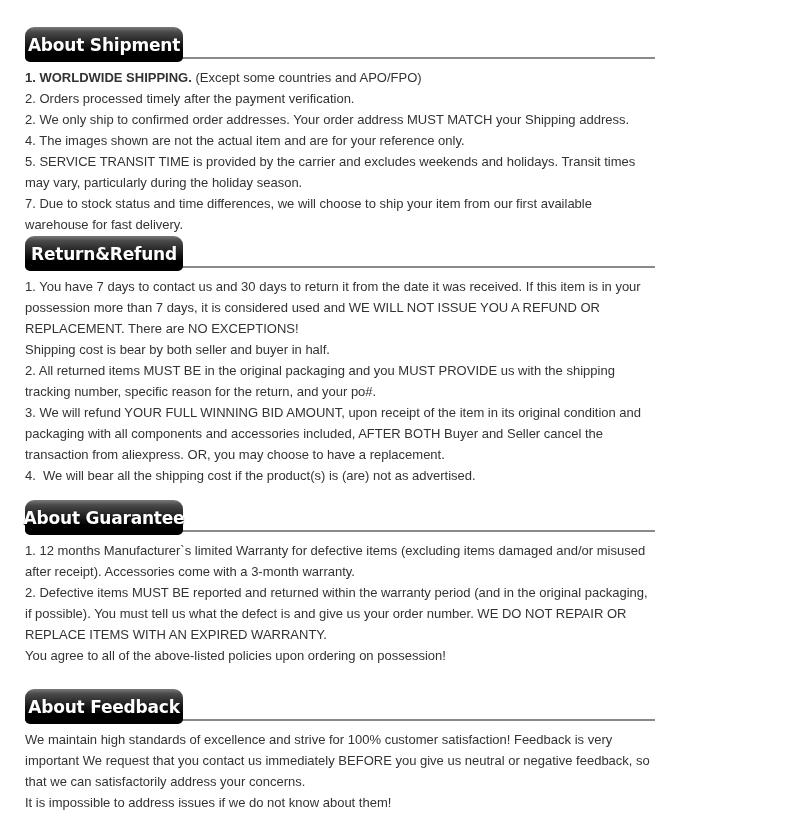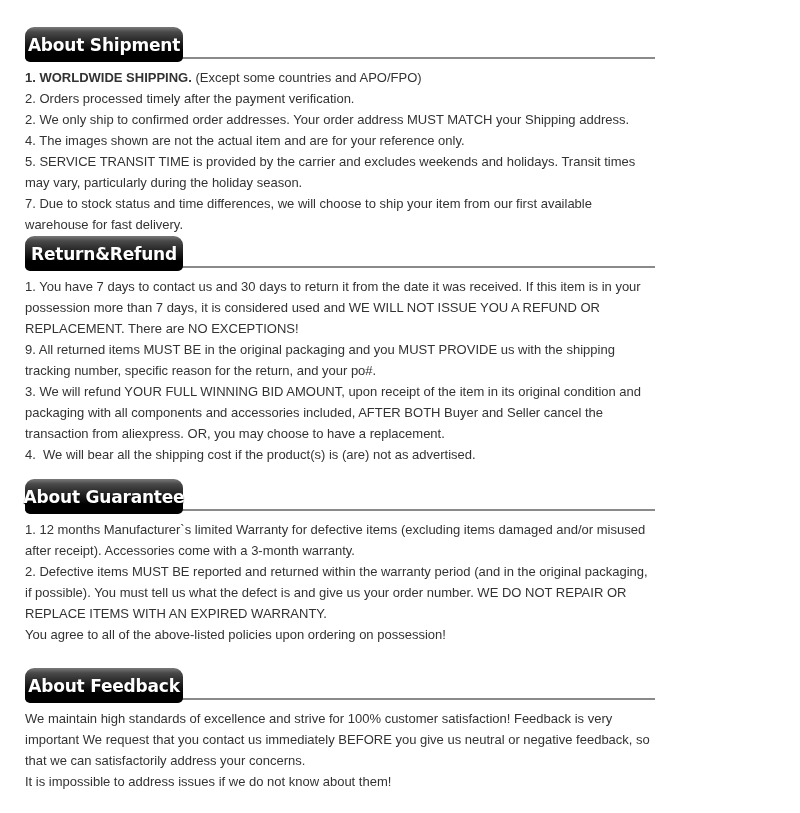--- a/index.html
+++ b/index.html
@@ -92,21 +92,22 @@
 
   <section class="policy-section sec-return">
     <div class="ribbon-row">
       <div class="header-rule"></div>
       <div class="ribbon">
         <span class="ribbon-text">Return&amp;Refund</span>
       </div>
     </div>
     <div class="section-body">
       <p>1. You have 7 days to contact us and 30 days to return it from the date it was received. If this item is in your possession more than 7 days, it is considered used and WE WILL NOT ISSUE YOU A REFUND OR REPLACEMENT. There are NO EXCEPTIONS!</p>
-      <p>9. All returned items MUST BE in the original packaging and you MUST PROVIDE us with the shipping tracking number, specific reason for the return, and your po#.</p>
+      <p>Shipping cost is bear by both seller and buyer in half.</p>
+      <p>2. All returned items MUST BE in the original packaging and you MUST PROVIDE us with the shipping tracking number, specific reason for the return, and your po#.</p>
       <p>3. We will refund YOUR FULL WINNING BID AMOUNT, upon receipt of the item in its original condition and packaging with all components and accessories included, AFTER BOTH Buyer and Seller cancel the transaction from aliexpress. OR, you may choose to have a replacement.</p>
       <p>4.  We will bear all the shipping cost if the product(s) is (are) not as advertised.</p>
     </div>
   </section>
 
   <section class="policy-section sec-guarantee">
     <div class="ribbon-row">
       <div class="header-rule"></div>
       <div class="ribbon">
         <span class="ribbon-text">About Guarantee</span>

